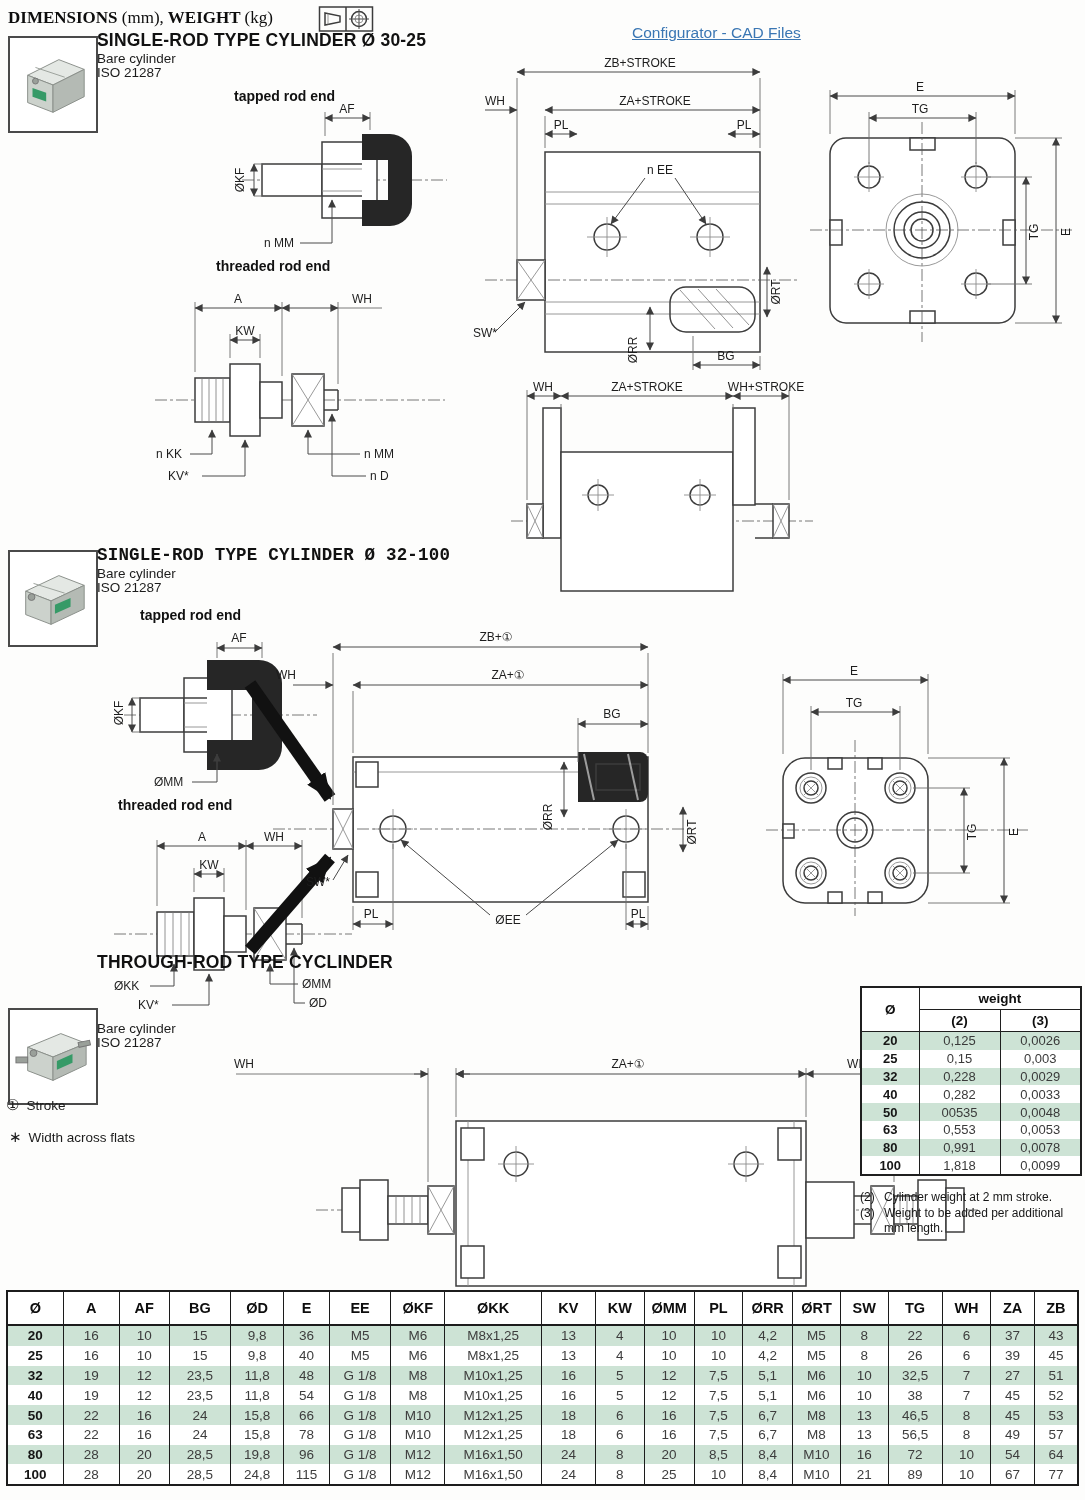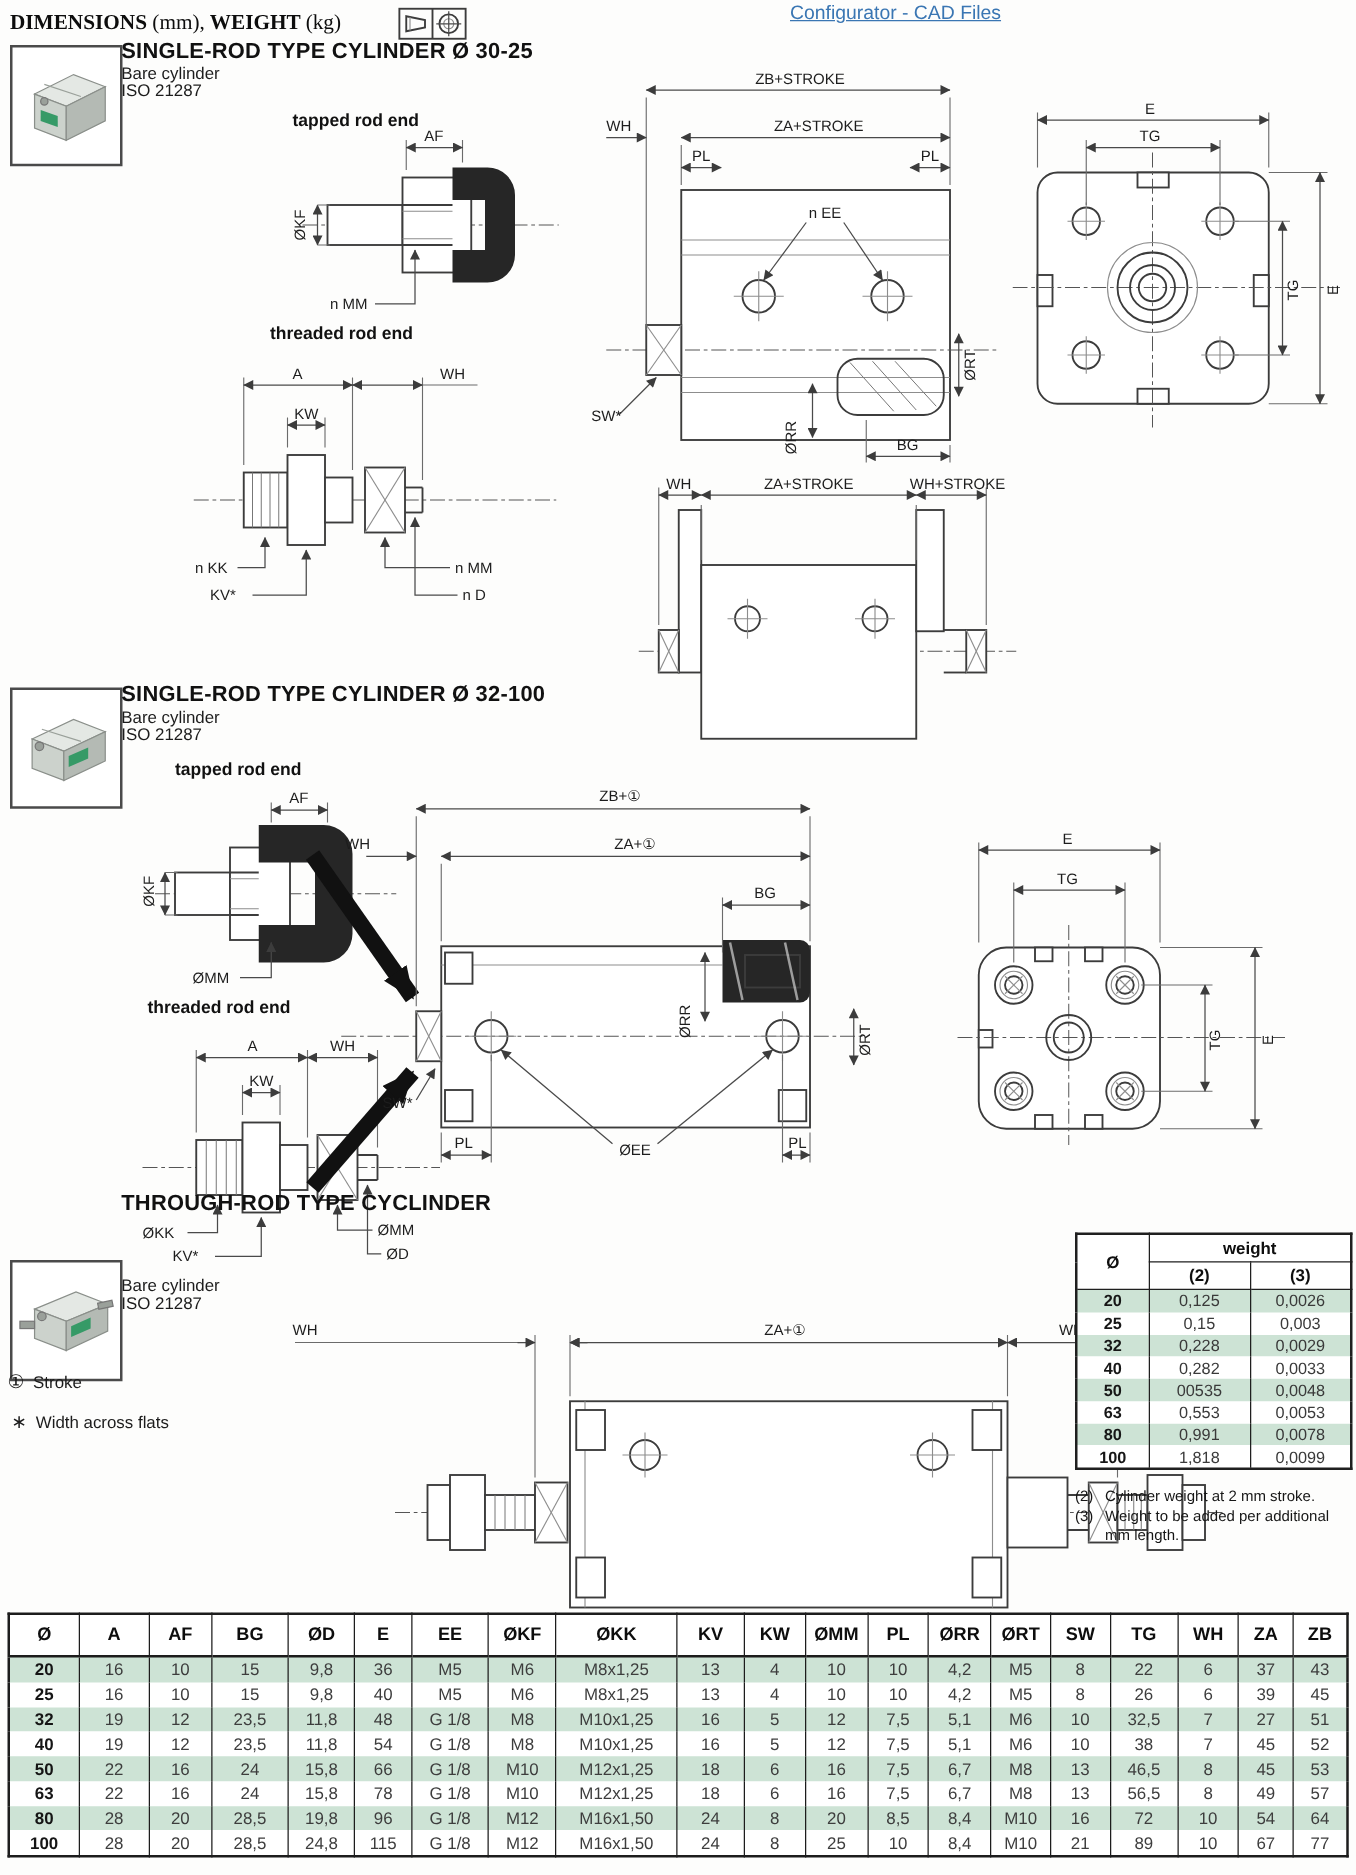--- a/index.html
+++ b/index.html
@@ -1,21 +1,21 @@
 <!DOCTYPE html>
 <html><head>
 <meta charset="utf-8">
 <style>
   html,body{margin:0;padding:0;background:#fff;}
   .page{position:relative;width:1085px;height:1500px;background:#fdfdfc;
         font-family:"Liberation Sans",sans-serif;color:#1a1a1a;overflow:hidden;}
   .abs{position:absolute;}
   .h1{font-size:17px;font-weight:bold;color:#0d0d0d;}
   .h1 .light{font-weight:normal;}
-  .cadlink{font-size:15.5px;color:#3a76b3;text-decoration:underline;cursor:pointer;}
+  .cadlink{font-size:15.5px;color:#3a76b3;text-decoration:underline;cursor:pointer;margin-top:22px;}
   .sect-title{font-size:17.5px;font-weight:bold;color:#111;letter-spacing:.2px;}
   .sub{font-size:13.5px;color:#1c1c1c;line-height:1.08;}
   .rodend{font-size:14px;font-weight:bold;color:#111;}
   .thumb{width:86px;height:93px;border:2px solid #4a4a4a;background:#fff;
          display:flex;align-items:center;justify-content:center;}
   .legend{font-size:13.5px;color:#1c1c1c;}
   .legend .sym{font-size:15px;margin-right:7px;}
   
   svg text{font-family:"Liberation Sans",sans-serif;font-size:12px;fill:#1d1d1d;}
   .dim{stroke:#4a4a4a;stroke-width:1;fill:none;}
@@ -307,21 +307,21 @@
   <div class="abs thumb" style="left:8px;top:550px;">
     <svg width="78" height="80" viewBox="0 0 80 80">
       <polygon points="12,32 46,16 72,26 38,42" fill="#e4e8e4" stroke="#8a8f8a"></polygon>
       <polygon points="12,32 38,42 38,66 12,56" fill="#ccd2cc" stroke="#8a8f8a"></polygon>
       <polygon points="38,42 72,26 72,50 38,66" fill="#b4bab4" stroke="#8a8f8a"></polygon>
       <polygon points="42,46 58,39 58,48 42,55" fill="#369a67"></polygon>
       <circle cx="18" cy="38" r="3.5" fill="#9aa09a" stroke="#777"></circle>
       <line x1="20" y1="24" x2="52" y2="34" stroke="#9aa09a"></line>
     </svg>
   </div>
-  <div class="abs sect-title" style="left:97px;top:545px;">SINGLE-ROD TYPE CYLINDER Ø 32-100</div>
+  <div class="abs sect-title" style="left:97px;top:545px;font-family:Liberation Mono, monospace;">SINGLE-ROD TYPE CYLINDER Ø 32-100</div>
   <div class="abs sub" style="left:97px;top:567px;">Bare cylinder</div>
   <div class="abs sub" style="left:97px;top:581px;">ISO 21287</div>
 
   <div class="abs rodend" style="left:140px;top:607px;">tapped rod end</div>
 
   <svg class="abs" style="left:112px;top:620px;" width="235" height="178" viewBox="0 0 235 178">
     <g>
       <line x1="12" y1="95" x2="205" y2="95" class="cl"></line>
       <rect x="28" y="78" width="44" height="34" class="objf"></rect>
       <rect x="72" y="58" width="48" height="74" class="objf"></rect>

